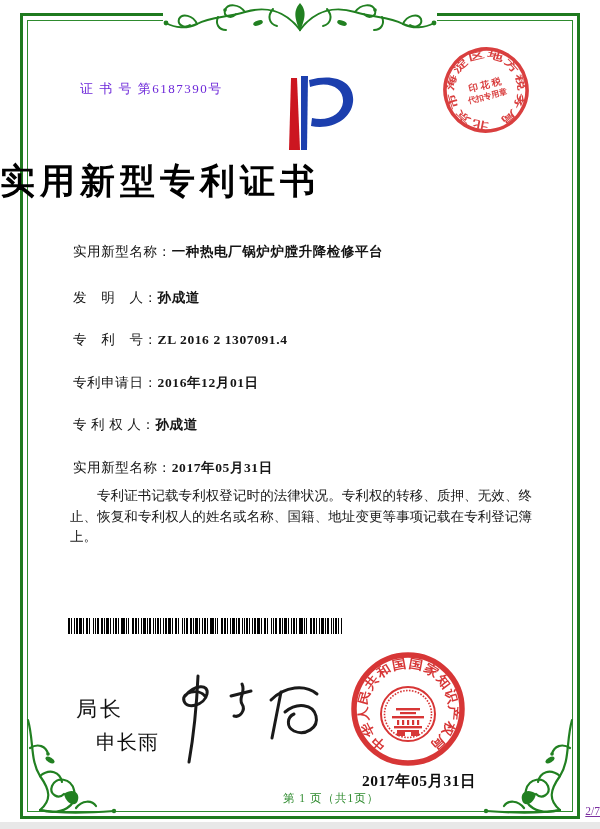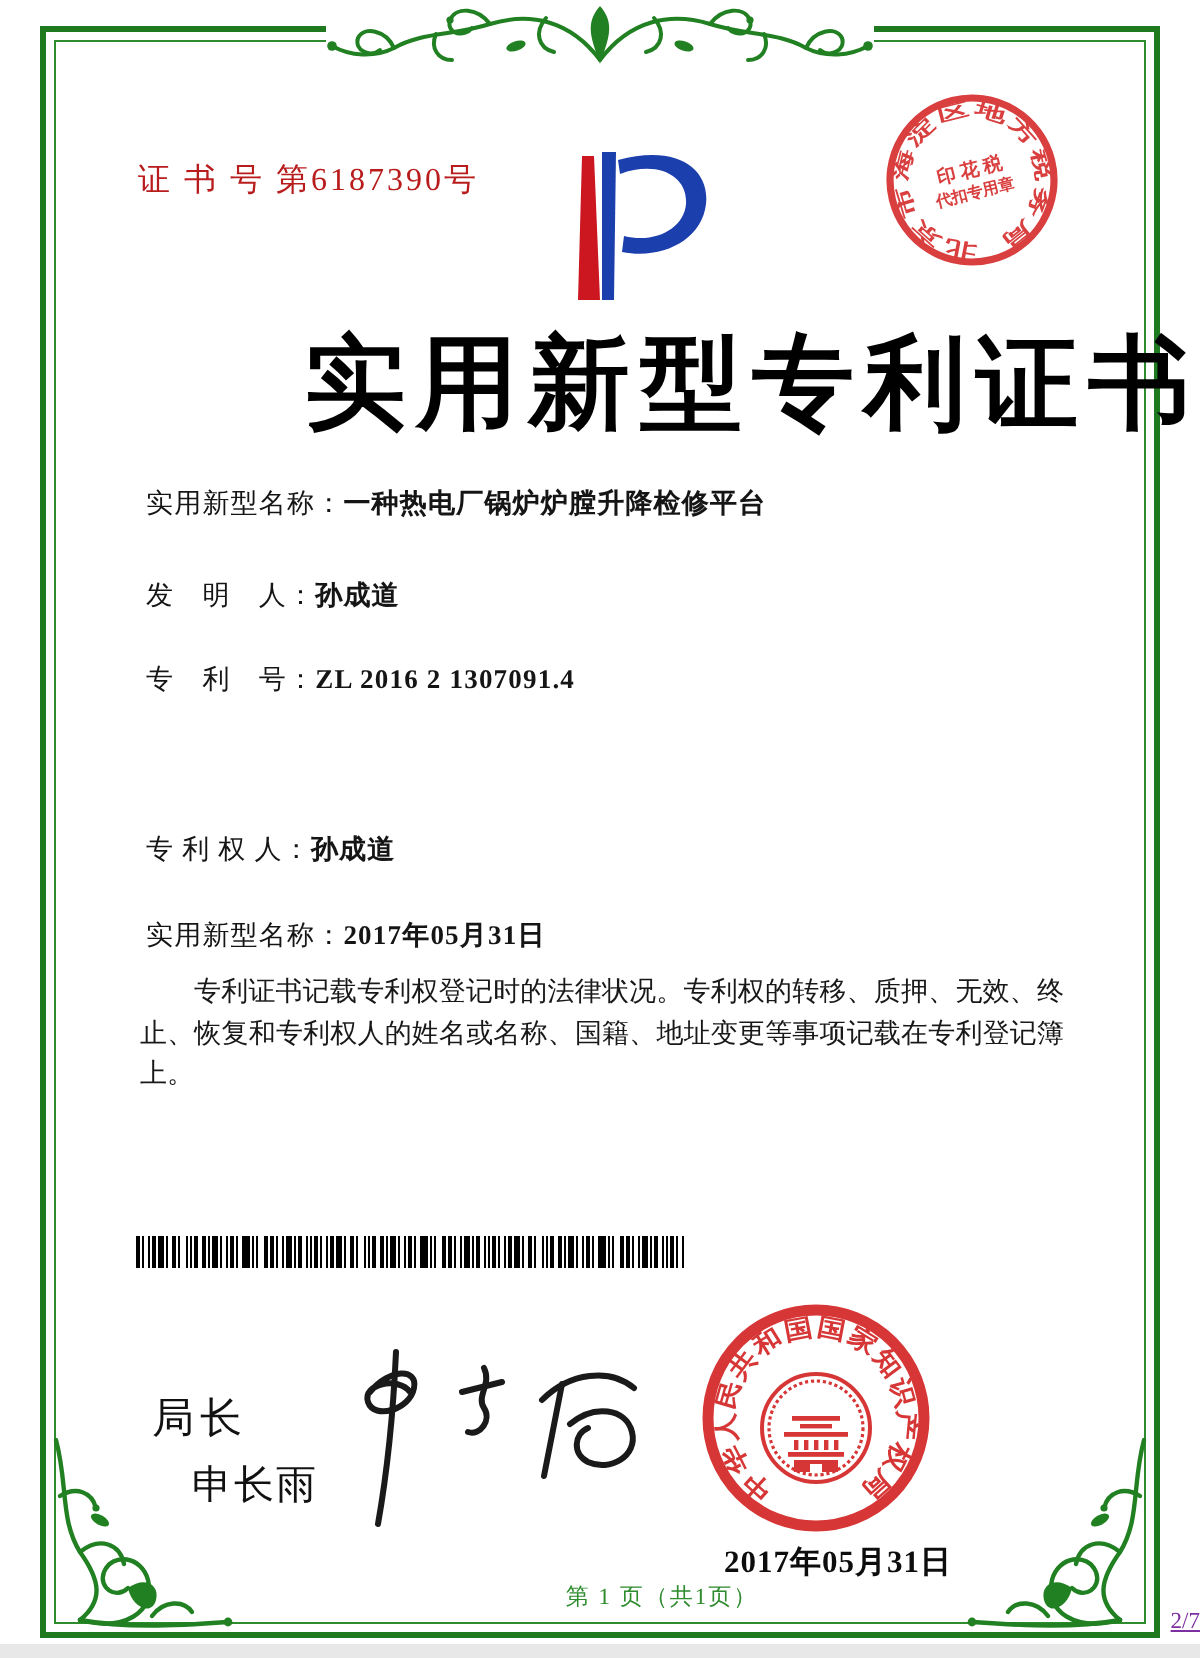--- a/index.html
+++ b/index.html
@@ -5,25 +5,25 @@
   html,body{margin:0;padding:0;background:#fff;}
   .stage{position:relative;width:600px;height:829px;background:#ffffff;overflow:hidden;
          font-family:"Liberation Serif","DejaVu Serif",serif;color:#111;}
   
   .frame-outer{position:absolute;left:20px;top:13px;width:560px;height:806px;
                border:3px solid #1f7a1f;box-sizing:border-box;}
   .frame-inner{position:absolute;left:27px;top:20px;width:546px;height:792px;
                border:1px solid #2e8b2e;box-sizing:border-box;}
   .ornament{position:absolute;pointer-events:none;}
   
-  .cert-no{position:absolute;left:69px;top:80px;font-size:16px;letter-spacing:1.5px;color:#b91c1c;}
+  .cert-no{position:absolute;left:80px;top:80px;font-size:13px;letter-spacing:1.5px;color:#6d28d9;}
   .logo{position:absolute;left:243px;top:74px;width:132px;height:92px;}
   .tax-stamp{position:absolute;left:438px;top:42px;width:96px;height:96px;opacity:.88;}
-  .title{position:absolute;left:0;top:158px;width:100%;text-align:right;
-         font-size:51px;font-weight:700;letter-spacing:5px;color:#000;}
+  .title{position:absolute;left:0;top:158px;width:100%;text-align:left;
+         font-size:35px;font-weight:700;letter-spacing:5px;color:#000;}
   
   .field{position:absolute;left:73px;width:470px;font-size:13.5px;letter-spacing:.6px;
          white-space:pre;color:#151515;}
   .field b{font-weight:700;margin-top:10px;}
   .f0{top:243px}.f1{top:289px}.f2{top:331px}.f3{top:374px}.f4{top:416px}.f5{top:459px}
   
   .body-text{position:absolute;left:70px;top:486px;width:462px;font-size:13.5px;
              line-height:20.5px;text-align:justify;color:#181818;}
   .body-text p{margin:0;text-indent:2em;}
   
@@ -138,20 +138,21 @@
       <text x="48" y="46" font-size="9.5" font-weight="bold" text-anchor="middle">印 花 税</text>
       <text x="48" y="57" font-size="8" font-weight="bold" text-anchor="middle">代扣专用章</text>
     </g>
   </svg>
 
   <div class="title">实用新型专利证书</div>
 
   <div class="field f0"><span>实用新型名称：</span><b>一种热电厂锅炉炉膛升降检修平台</b></div>
   <div class="field f1"><span>发　明　人：</span><b>孙成道</b></div>
   <div class="field f2"><span>专　利　号：</span><b>ZL 2016 2 1307091.4</b></div>
+  <div class="field f3"><span>专利申请日：</span><b>2016年12月01日</b></div>
   <div class="field f4"><span>专 利 权 人：</span><b>孙成道</b></div>
   <div class="field f5"><span>实用新型名称：</span><b>2017年05月31日</b></div>
 
   <div class="body-text">
     <p>专利证书记载专利权登记时的法律状况。专利权的转移、质押、无效、终止、恢复和专利权人的姓名或名称、国籍、地址变更等事项记载在专利登记簿上。</p>
   </div>
 
   <svg class="barcode" viewBox="0 0 278 16" preserveAspectRatio="none" fill="#000">
       <rect x="0" y="0" width="2" height="16"></rect>
       <rect x="3" y="0" width="1" height="16"></rect>

